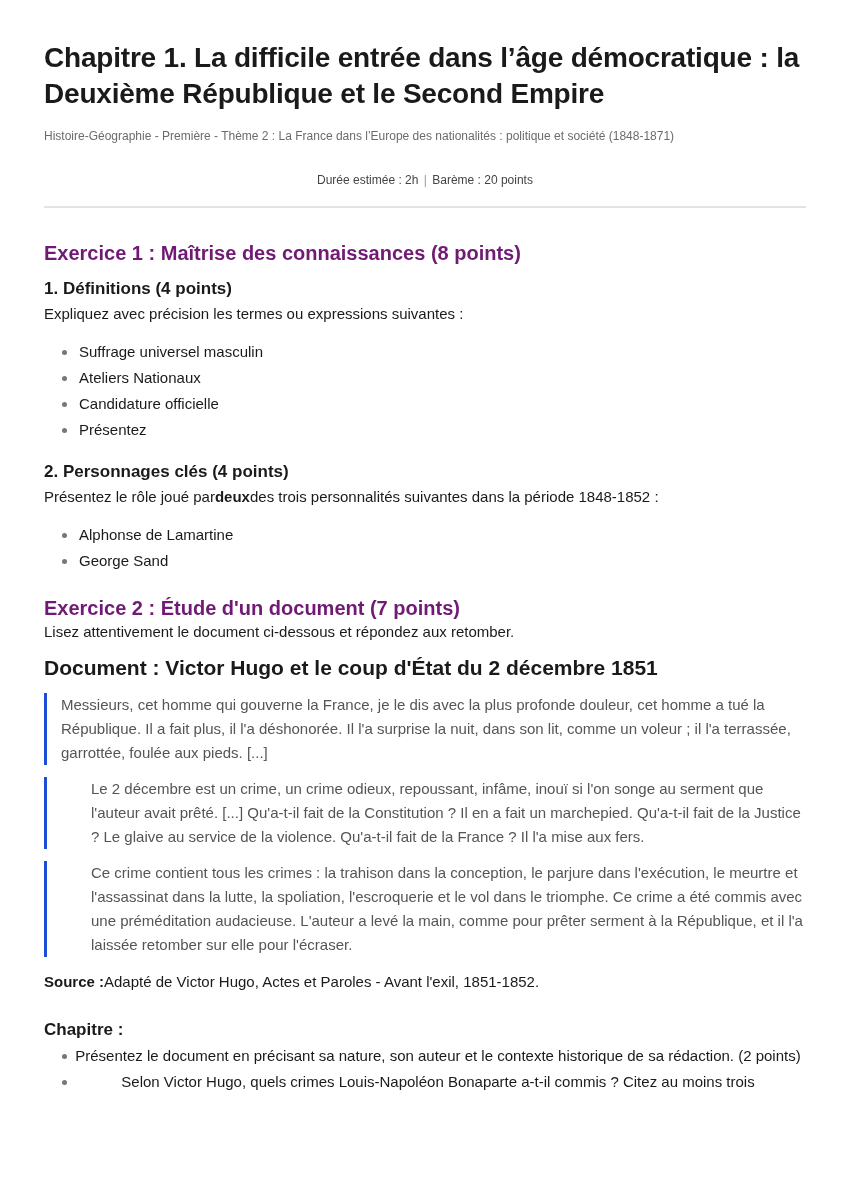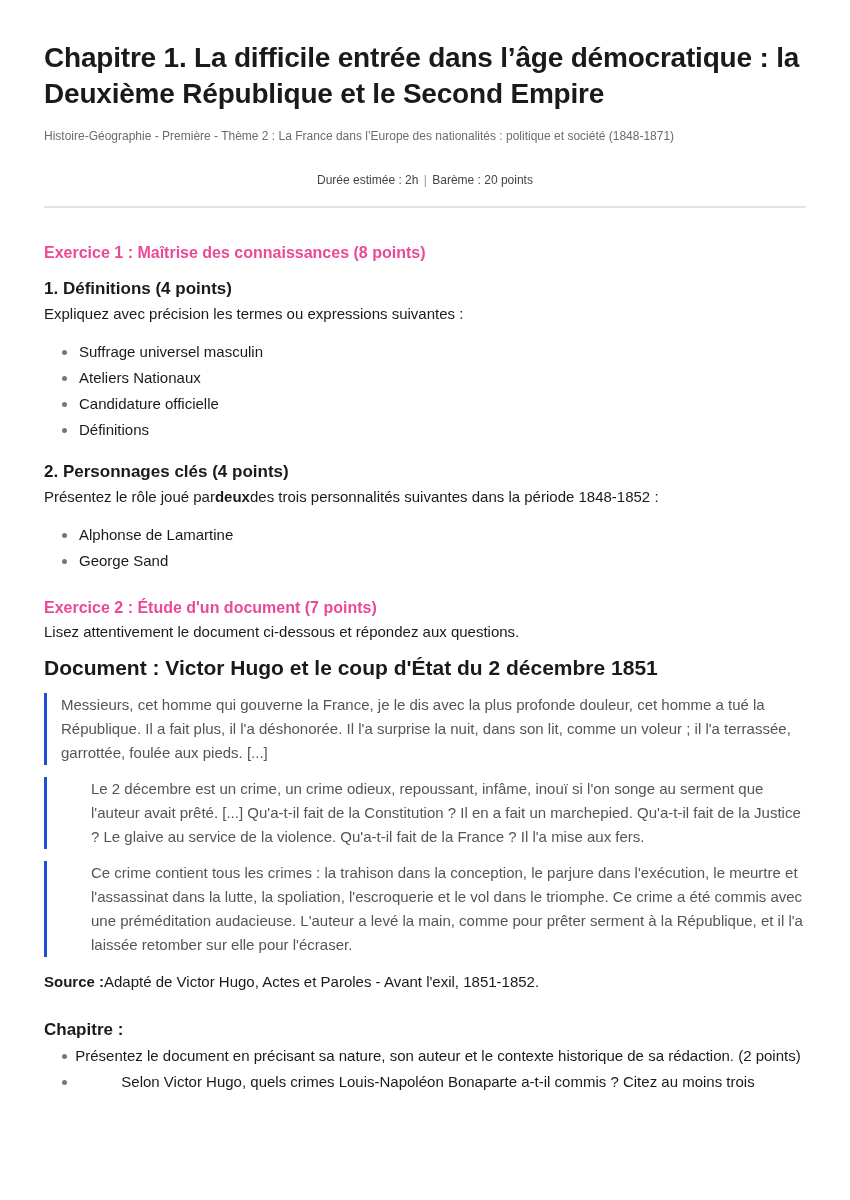--- a/index.html
+++ b/index.html
@@ -30,24 +30,24 @@
       text-align: center;
     }
     .meta .sep { color: #999; margin: 0 2px; }
     .divider {
       margin-top: 16px;
       height: 0;
       border-top: 2px solid #e3e3e3;
     }
     .ex-heading {
       margin-top: 32px;
-      font-size: 16px;
+      font-size: 20px;
       font-weight: 700;
       line-height: 26px;
-      color: #ec4899;
+      color: #701a75;
     }
     .sub-heading {
       margin-top: 12px;
       font-size: 17px;
       font-weight: 700;
       line-height: 22px;
       color: #1a1a1a;
     }
     .para {
       font-size: 15px;
@@ -147,36 +147,36 @@
 
 <section>
   <h2 class="ex-heading">Exercice 1 : Maîtrise des connaissances (8 points)</h2>
 
   <h3 class="sub-heading">1. Définitions (4 points)</h3>
   <p class="para after-sub">Expliquez avec précision les termes ou expressions suivantes :</p>
   <ul class="items">
     <li>Suffrage universel masculin</li>
     <li>Ateliers Nationaux</li>
     <li>Candidature officielle</li>
-    <li>Définitions</li>
+    <li>Présentez</li>
   </ul>
 
   <h3 class="sub-heading" style="margin-top:18px;">2. Personnages clés (4 points)</h3>
   <p class="para after-sub">
     <span>Présentez le rôle joué par</span><b>deux</b><span>des trois personnalités suivantes dans la période 1848-1852 :</span>
   </p>
   <ul class="items">
     <li>Alphonse de Lamartine</li>
     <li>George Sand</li>
   </ul>
 </section>
 
 <section>
   <h2 class="ex-heading ex2-heading">Exercice 2 : Étude d'un document (7 points)</h2>
-  <p class="para">Lisez attentivement le document ci-dessous et répondez aux questions.</p>
+  <p class="para">Lisez attentivement le document ci-dessous et répondez aux retomber.</p>
 
   <p class="doc-title">Document : Victor Hugo et le coup d'État du 2 décembre 1851</p>
 
   <blockquote class="quote">Messieurs, cet homme qui gouverne la France, je le dis avec la plus profonde douleur, cet homme a tué la République. Il a fait plus, il l'a déshonorée. Il l'a surprise la nuit, dans son lit, comme un voleur ; il l'a terrassée, garrottée, foulée aux pieds. [...]</blockquote>
   <blockquote class="quote">Le 2 décembre est un crime, un crime odieux, repoussant, infâme, inouï si l'on songe au serment que l'auteur avait prêté. [...] Qu'a-t-il fait de la Constitution ? Il en a fait un marchepied. Qu'a-t-il fait de la Justice ? Le glaive au service de la violence. Qu'a-t-il fait de la France ? Il l'a mise aux fers.</blockquote>
   <blockquote class="quote">Ce crime contient tous les crimes : la trahison dans la conception, le parjure dans l'exécution, le meurtre et l'assassinat dans la lutte, la spoliation, l'escroquerie et le vol dans le triomphe. Ce crime a été commis avec une préméditation audacieuse. L'auteur a levé la main, comme pour prêter serment à la République, et il l'a laissée retomber sur elle pour l'écraser.</blockquote>
 
   <p class="source">
     <b>Source :</b><span>Adapté de Victor Hugo, Actes et Paroles - Avant l'exil, 1851-1852.</span>
   </p>

